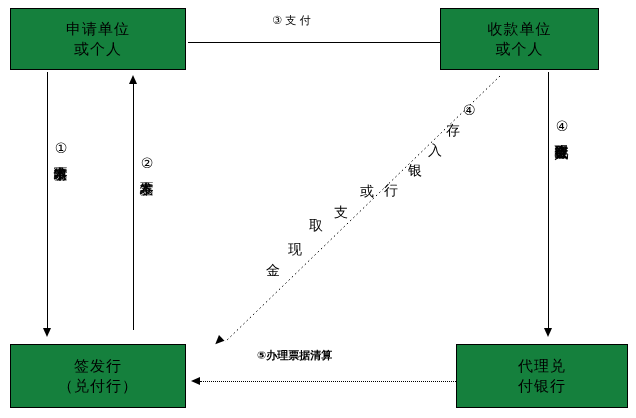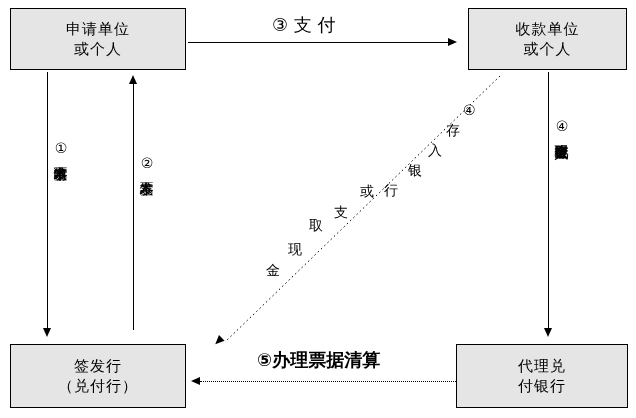--- a/index.html
+++ b/index.html
@@ -17,32 +17,32 @@
     overflow: hidden;
   }
   .box {
     position: absolute;
     border: 1px solid #000000;
     box-sizing: border-box;
     display: flex;
     flex-direction: column;
     align-items: center;
     justify-content: center;
-    background: #e5e5e5;
+    background: #15803d;
     z-index: 5;
   }
   .box .line {
     font-size: 15px;
     line-height: 20px;
     letter-spacing: 1px;
     white-space: nowrap;
   }
   
   #box-applicant { left: 10px;  top: 8px;   width: 176px; height: 62px; }
-  #box-payee     { left: 468px; top: 8px;   width: 159px; height: 62px; }
+  #box-payee     { left: 440px; top: 8px;   width: 159px; height: 62px; }
   #box-issuer    { left: 10px;  top: 344px; width: 176px; height: 64px; }
   #box-agent     { left: 456px; top: 344px; width: 172px; height: 64px; }
 
   
   .vline {
     position: absolute;
     width: 0;
     border-left: 1px solid #000000;
     z-index: 2;
   }
@@ -95,21 +95,21 @@
     line-height: 17px;
     letter-spacing: 0;
     writing-mode: vertical-rl;
     text-orientation: upright;
     white-space: nowrap;
     z-index: 4;
     background: transparent;
   }
   .hlabel {
     position: absolute;
-    font-size: 18px;
+    font-size: 11px;
     white-space: nowrap;
     z-index: 4;
   }
   
   #diag-svg {
     position: absolute;
     left: 0; top: 0;
     width: 636px; height: 418px;
     z-index: 1;
   }

